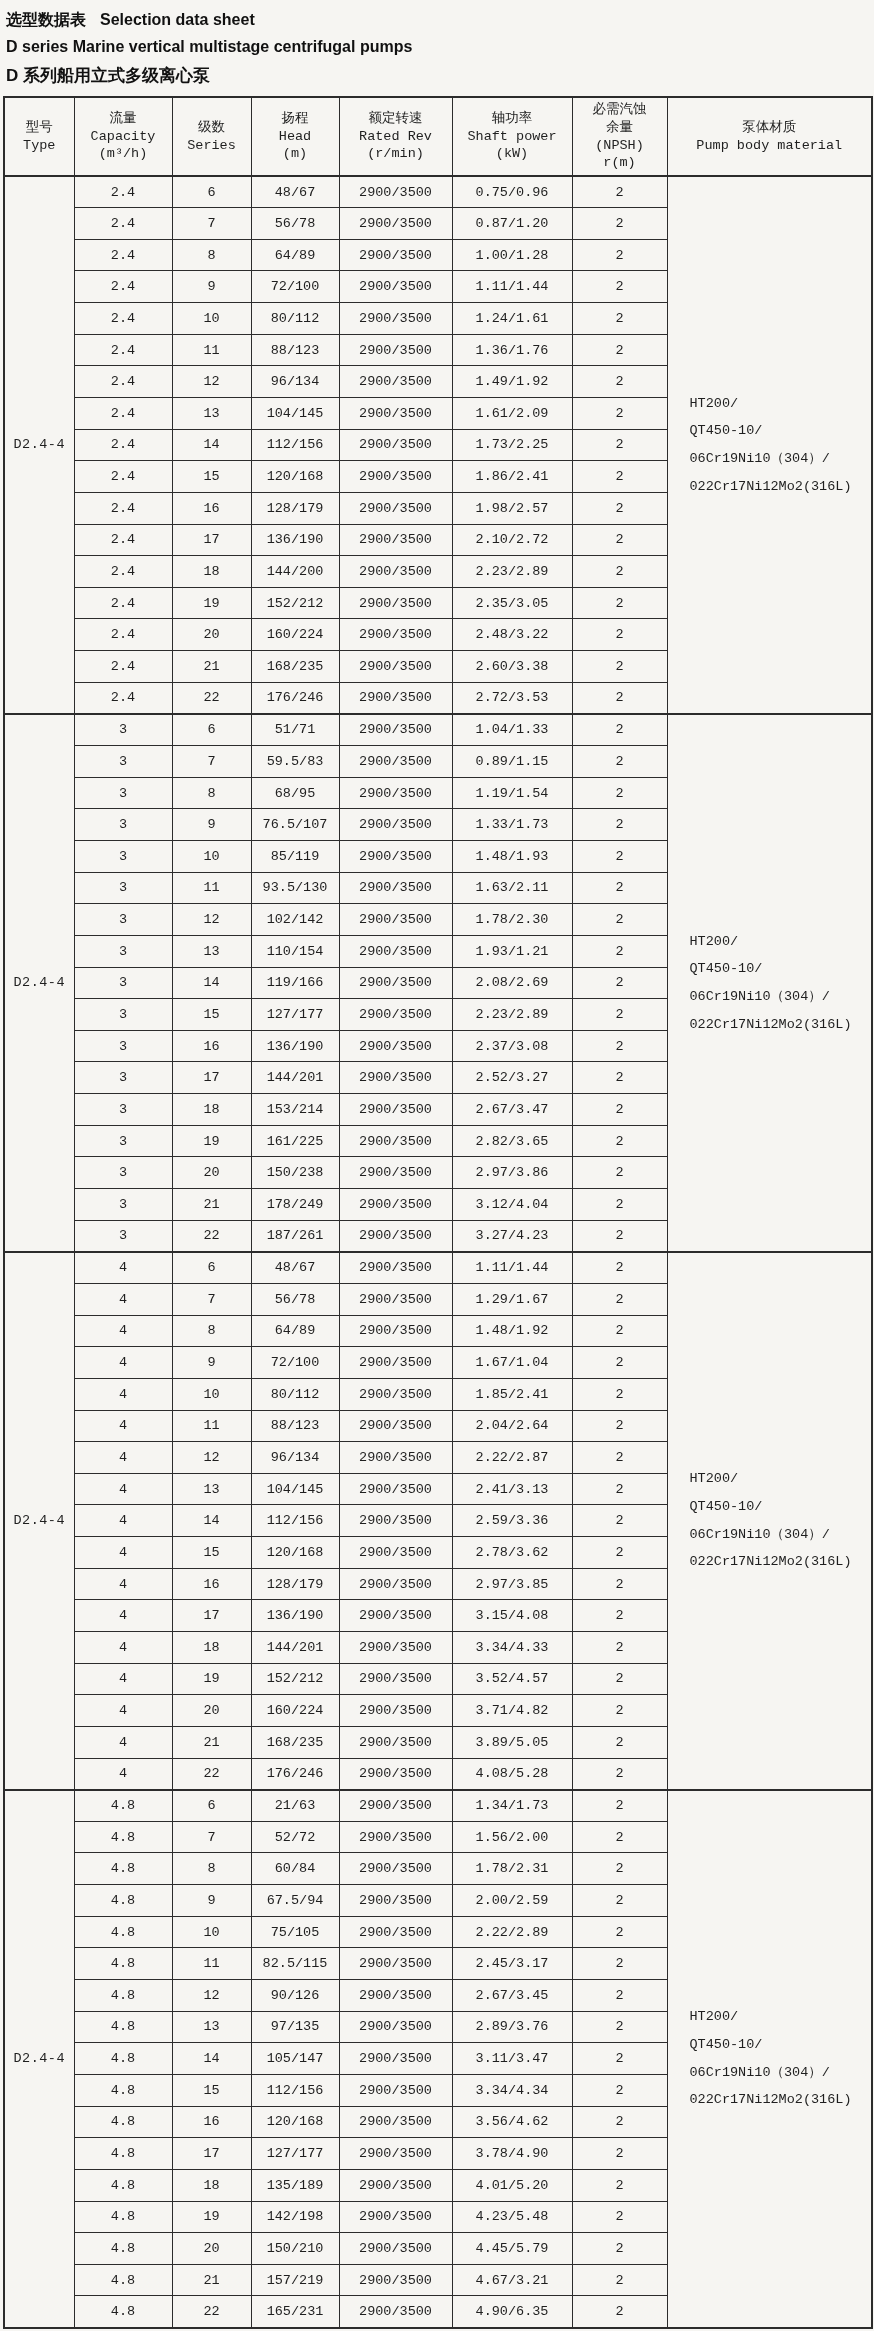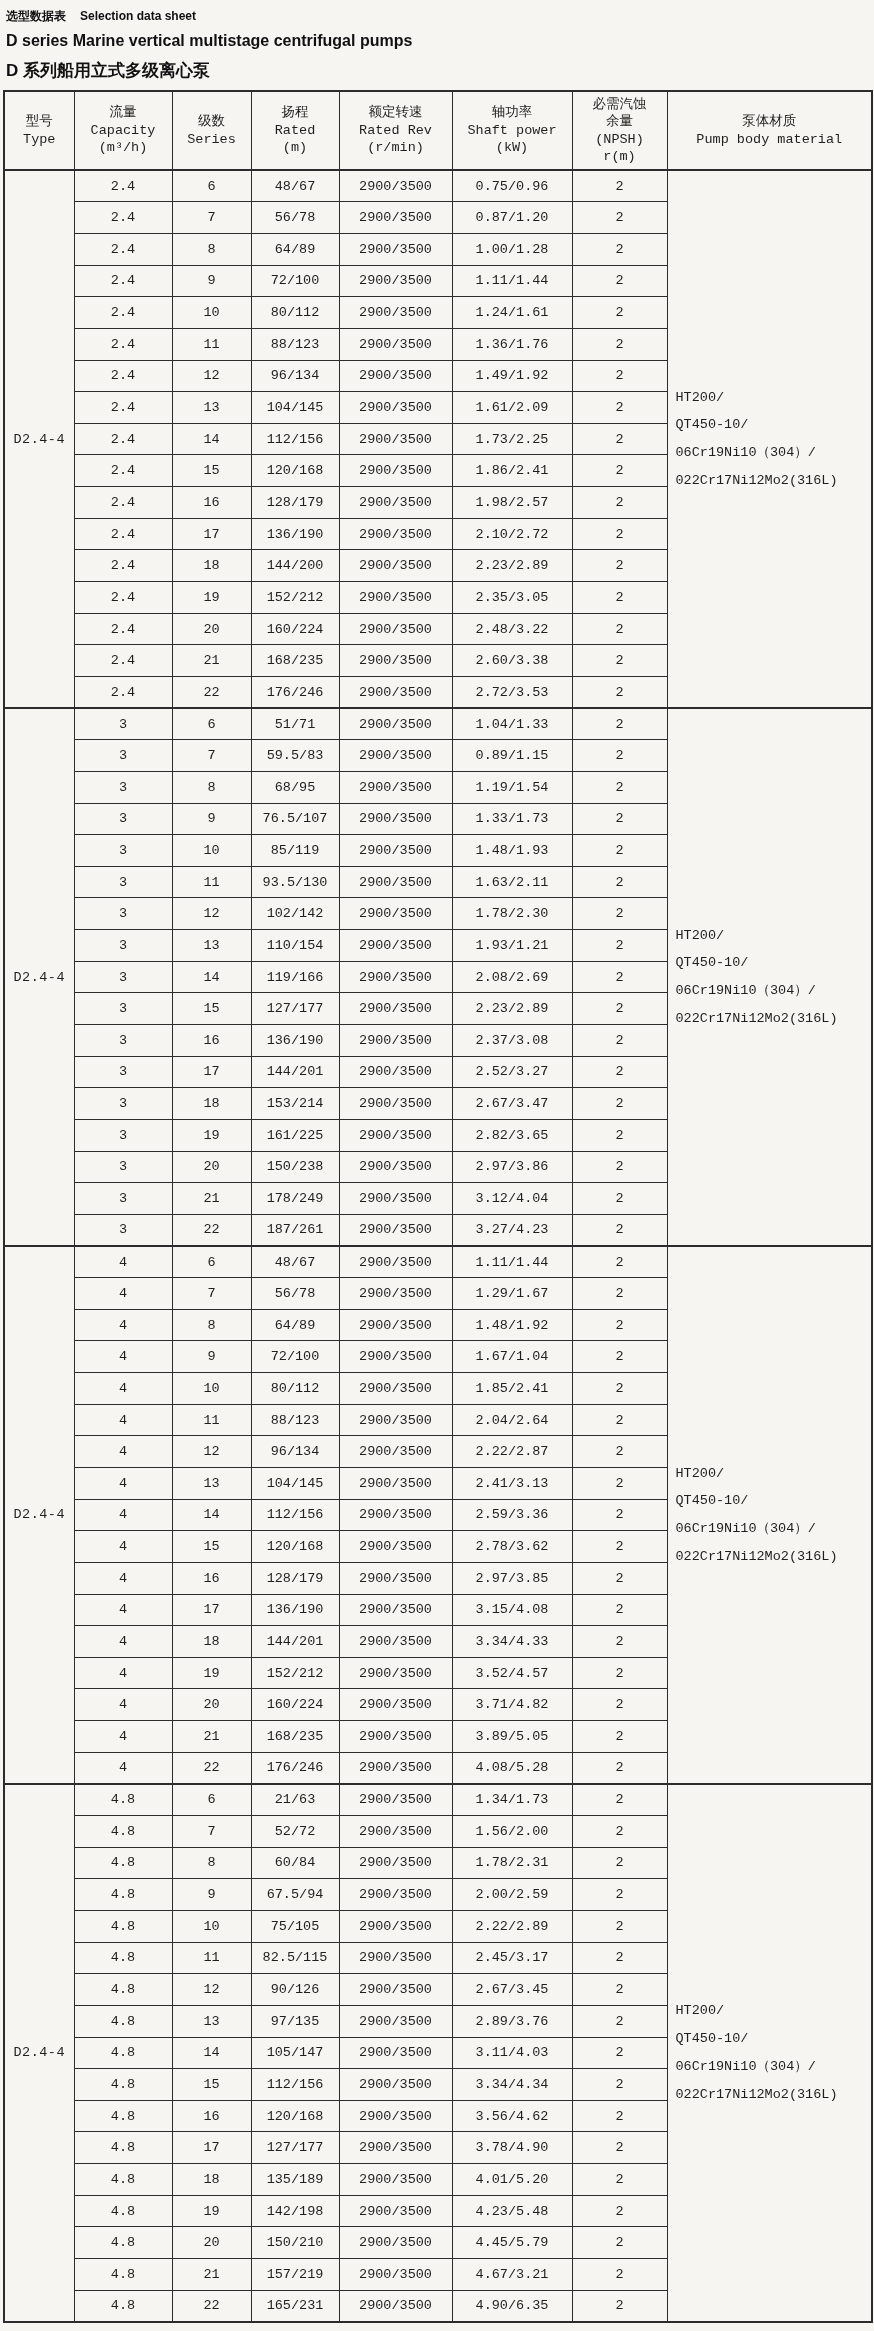--- a/index.html
+++ b/index.html
@@ -2,21 +2,21 @@
 <html><head>
 <meta charset="utf-8">
 <style>
   html,body{margin:0;padding:0;}
   body{
     width:874px;height:2331px;overflow:hidden;box-sizing:border-box;
     background:#f6f5f2;color:#222;
     font-family:"Liberation Sans","DejaVu Sans",sans-serif;
   }
   .titles{padding:6px 0 0 6px;}
-  .title-line{font-size:12px;font-weight:600;color:#111;margin:2px 0 0 0;line-height:1.45;}
+  .title-line{font-size:16px;font-weight:600;color:#111;margin:2px 0 0 0;line-height:1.45;}
   .title-line.zh2{font-size:17px;margin-top:6px;}
   .title-line.en2{font-size:16px;margin-top:4px;}
   .title-sep{display:inline-block;width:14px;}
 
   table.pump{
     border-collapse:collapse;table-layout:fixed;
     width:868px;margin:7px 0 0 3px;
     font-family:"Liberation Mono","DejaVu Sans Mono",monospace;
     font-size:13.5px;color:#1f1f1f;
     border:2px solid #2c2c2c;
@@ -33,21 +33,21 @@
   th,td{
     border:1px solid #2c2c2c;
     text-align:center;vertical-align:middle;
     padding:0 2px;overflow:hidden;
   }
   thead tr{height:79px;}
   th{font-weight:400;line-height:1.3;font-size:13.5px;}
   tbody tr{height:31.65px;}
   tbody tr.section-start td{border-top:2.5px solid #2c2c2c;}
   td.col-material{
-    text-align:left;padding-left:8px;line-height:2.05;
+    text-align:left;padding-left:22px;line-height:2.05;
     vertical-align:middle;
   }
   td.col-type{letter-spacing:0.5px;}
 </style>
 </head>
 <body>
 
 <div class="titles">
   <div class="title-line"><span>选型数据表</span><span class="title-sep"></span><span>Selection data sheet</span></div>
   <div class="title-line en2">D series Marine vertical multistage centrifugal pumps</div>
@@ -75,21 +75,21 @@
           <div>流量</div>
           <div>Capacity</div>
           <div>(m³/h)</div>
         </th>
         <th>
           <div>级数</div>
           <div>Series</div>
         </th>
         <th>
           <div>扬程</div>
-          <div>Rated</div>
+          <div>Head</div>
           <div>(m)</div>
         </th>
         <th>
           <div>额定转速</div>
           <div>Rated Rev</div>
           <div>(r/min)</div>
         </th>
         <th>
           <div>轴功率</div>
           <div>Shaft power</div>
@@ -606,21 +606,21 @@
         <td>97/135</td>
         <td>2900/3500</td>
         <td>2.89/3.76</td>
         <td>2</td>
       </tr>
       <tr>
         <td>4.8</td>
         <td>14</td>
         <td>105/147</td>
         <td>2900/3500</td>
-        <td>3.11/4.03</td>
+        <td>3.11/3.47</td>
         <td>2</td>
       </tr>
       <tr>
         <td>4.8</td>
         <td>15</td>
         <td>112/156</td>
         <td>2900/3500</td>
         <td>3.34/4.34</td>
         <td>2</td>
       </tr>

